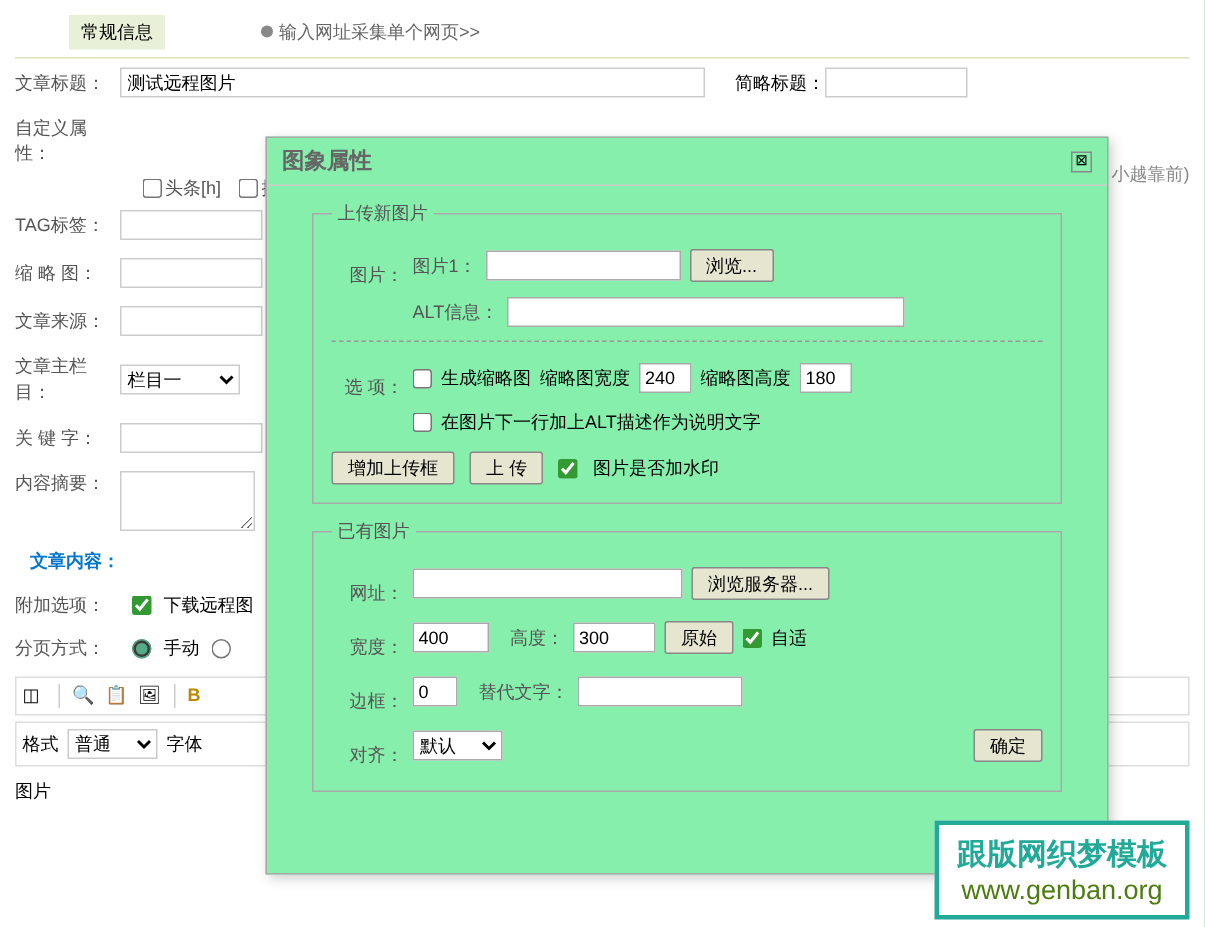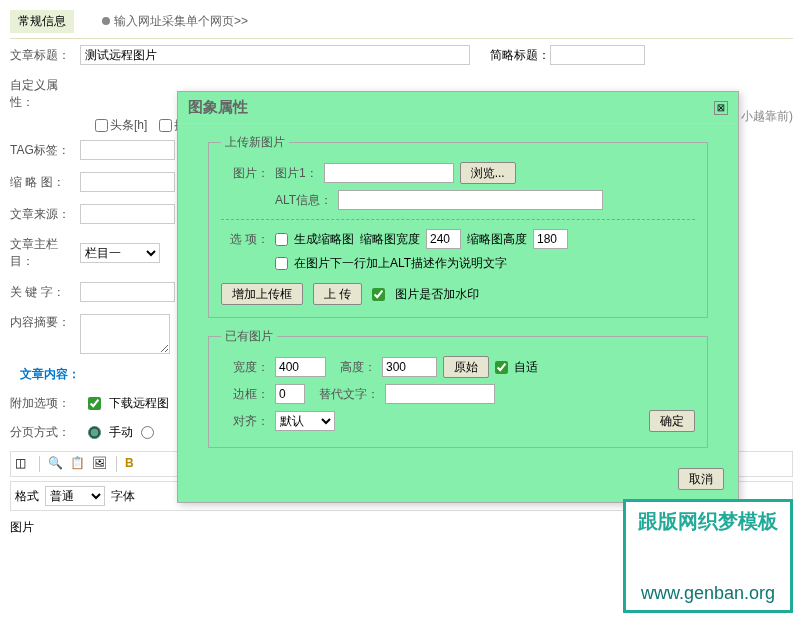--- a/index.html
+++ b/index.html
@@ -1,20 +1,20 @@
 <!DOCTYPE html>
 <html><head>
 <meta charset="utf-8">
 <style>
 * { box-sizing: border-box; margin: 0; padding: 0; font-family: "SimSun", Arial, sans-serif; font-size: 12px; }
 body { background: #fff; width: 803px; height: 618px; position: relative; overflow: hidden; }
 
 .bg-form { padding: 5px 10px; }
 .tabs { display: flex; align-items: center; gap: 20px; padding: 5px 0; border-bottom: 1px solid #e0e0c0; }
-.tab { padding: 3px 8px; }
+.tab { padding: 3px 8px; margin-left: 36px; }
 .tab.active { background: #e8f0d8; }
 .tab-link { color: #666; }
 .tab-link .dot { display: inline-block; width: 8px; height: 8px; background: #888; border-radius: 50%; margin-right: 4px; }
 
 .form-row { display: flex; align-items: center; padding: 6px 0; min-height: 28px; }
 .form-label { width: 70px; color: #555; }
 .form-input { height: 20px; border: 1px solid #ccc; padding: 0 4px; background: #fff; }
 .form-input.wide { width: 390px; }
 .form-input.med { width: 95px; }
 .form-select { height: 20px; border: 1px solid #ccc; background: #fff; }
@@ -36,34 +36,34 @@
 
 .dialog { position: absolute; left: 177px; top: 91px; width: 562px; background: #86efac; border: 1px solid #aaa; box-shadow: 2px 2px 8px rgba(0,0,0,0.2); }
 .dlg-title { display: flex; justify-content: space-between; align-items: center; padding: 6px 10px; border-bottom: 1px solid #ccc; }
 .dlg-title-text { color: #666; font-size: 15px; font-weight: bold; }
 .dlg-close { width: 14px; height: 14px; border: 1px solid #888; display: flex; align-items: center; justify-content: center; cursor: pointer; font-size: 10px; line-height: 1; }
 .dlg-body { padding: 10px 30px; }
 
 fieldset { border: 1px solid #aaa; padding: 8px 12px 12px; margin-bottom: 10px; }
 legend { color: #555; padding: 0 4px; }
 .fld-row { display: flex; align-items: center; padding: 3px 0; gap: 6px; }
-.fld-label { width: 48px; text-align: right; color: #555; }
+.fld-label { width: 48px; text-align: right; color: #555; margin-top: 13px; }
 .fld-label2 { color: #555; }
 .inp { height: 20px; border: 1px solid #aaa; padding: 0 3px; background: #fff; }
 .btn { height: 22px; padding: 0 10px; border: 1px solid #888; background: #e5e5d0; cursor: pointer; border-radius: 2px; }
 .btn-row { display: flex; gap: 10px; align-items: center; margin-top: 8px; }
 .dashed { border-top: 1px dashed #999; margin: 6px 0; }
 .dlg-footer { display: flex; justify-content: flex-end; padding: 0 14px 12px; gap: 10px; }
 .sel { height: 20px; border: 1px solid #aaa; background: #fff; }
 .chk-g { accent-color: #393; width: 13px; height: 13px; }
 
 
 .watermark { position: absolute; right: 10px; bottom: 5px; border: 3px solid #2a9; padding: 6px 12px; background: #fff; text-align: center; }
 .wm-cn { color: #2a9; font-size: 20px; font-weight: bold; }
-.wm-url { color: #0f766e; font-size: 18px; margin-top: 48px; }
+.wm-url { color: #4d7c0f; font-size: 18px; }
 </style>
 </head>
 <body>
 
 <div class="bg-form">
   <div class="tabs">
     <div class="tab active">常规信息</div>
     <div class="tab tab-link"><span class="dot"></span><span>输入网址采集单个网页&gt;&gt;</span></div>
   </div>
 
@@ -184,20 +184,25 @@
         <button class="btn">增加上传框</button>
         <button class="btn">上 传</button>
         <input type="checkbox" class="chk-g" checked="" style="">
         <span>图片是否加水印</span>
       </div>
     </fieldset>
 
     <fieldset>
       <legend>已有图片</legend>
       <div class="fld-row">
+        <span class="fld-label">网址：</span>
+        <input class="inp" style="width: 180px;">
+        <button class="btn">浏览服务器...</button>
+      </div>
+      <div class="fld-row">
         <span class="fld-label">宽度：</span>
         <input class="inp" style="width: 51px;" value="400">
         <span class="fld-label2" style="margin-left:8px">高度：</span>
         <input class="inp" style="width: 55px;" value="300">
         <button class="btn">原始</button>
         <input type="checkbox" class="chk-g" checked="" style="">
         <span>自适</span>
       </div>
       <div class="fld-row">
         <span class="fld-label">边框：</span>

